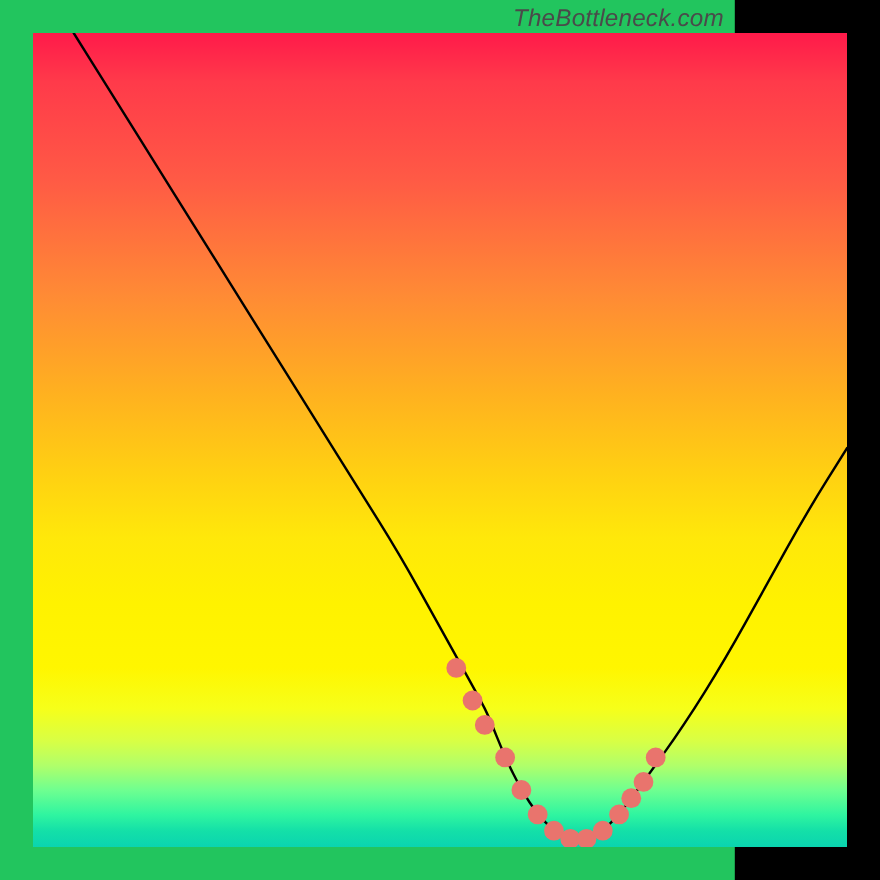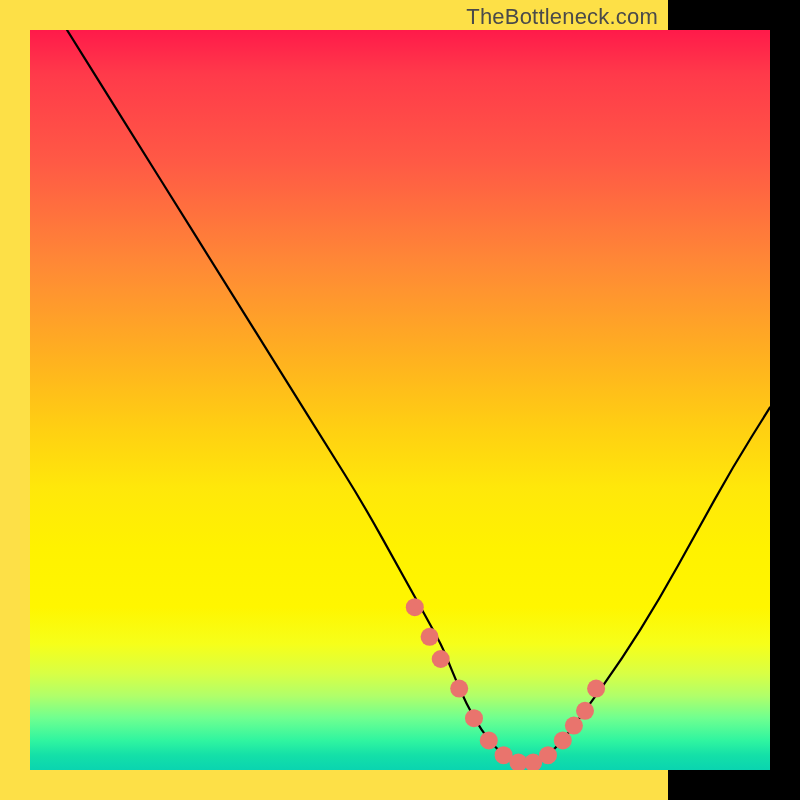--- a/index.html
+++ b/index.html
@@ -1,21 +1,22 @@
 <!DOCTYPE html>
 <html><head>
 <meta charset="utf-8">
 <style>
   * { margin: 0; padding: 0; box-sizing: border-box; }
   html, body { width: 800px; height: 800px; overflow: hidden; background: #000; }
   .frame {
     position: relative;
     width: 668px;
     height: 800px;
-    background: #fde047;
+    background: #22c55e;
+    font-style: italic;
   }
   .watermark {
     position: absolute;
     top: 4px;
     right: 10px;
     font-family: Arial, Helvetica, sans-serif;
     font-size: 22px;
     color: #4a4a4a;
     letter-spacing: 0.2px;
     z-index: 10;

